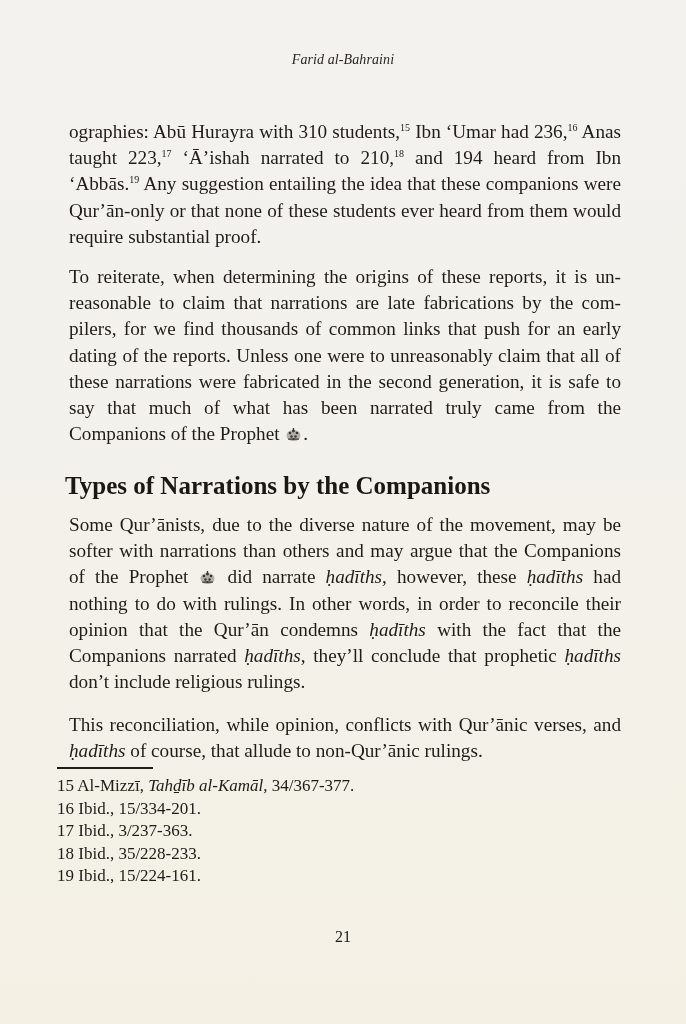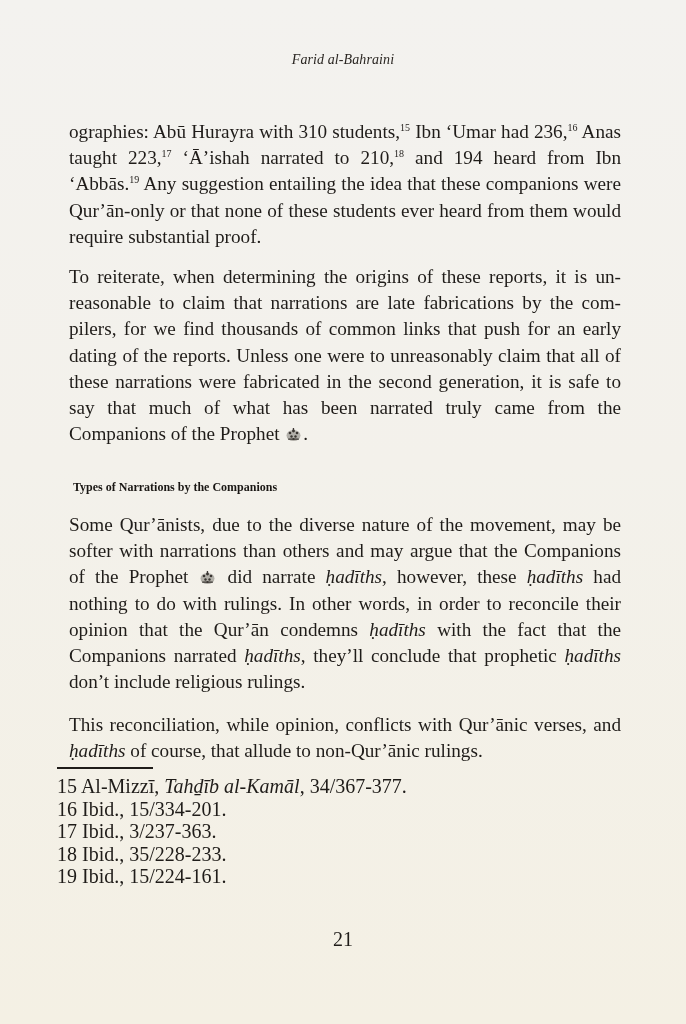--- a/index.html
+++ b/index.html
@@ -41,23 +41,23 @@
       text-align: justify;
       margin: 12px;
       hyphens: manual;
     }
     #para1 { top: 107px; text-align-last: left; }
     #para2 { top: 252px; text-align-last: left; }
     #section-heading {
       position: absolute;
       left: 57px;
       top: 464px;
-      font-size: 12px;
+      font-size: 25px;
       font-weight: bold;
-      margin: 16px;
+      margin: 8px;
       color: #1a1714;
     }
     #para3 { top: 500px; text-align-last: left; }
     #para4 { top: 700px; text-align-last: left; }
     sup {
       font-size: 10px;
       line-height: 0;
       vertical-align: 7px;
     }
     .salawat {
@@ -77,34 +77,34 @@
       border-top: 2px solid #1f1c19;
     }
     .footnotes {
       position: absolute;
       left: 57px;
       top: 775px;
       width: 552px;
       margin: 0;
       padding: 0;
       list-style: none;
-      font-size: 20px;
+      font-size: 17px;
       line-height: 22.6px;
     }
     .footnotes li {
       margin: 0;
       padding: 0;
     }
     .page-number {
       position: absolute;
       top: 928px;
       left: 0;
       width: 686px;
       text-align: center;
-      font-size: 20px;
+      font-size: 16px;
       color: #1f1c19;
     }
   </style>
 </head>
 <body>
 
 <div class="page">
 
   <div class="running-head">Farid al-Bahraini</div>
 

